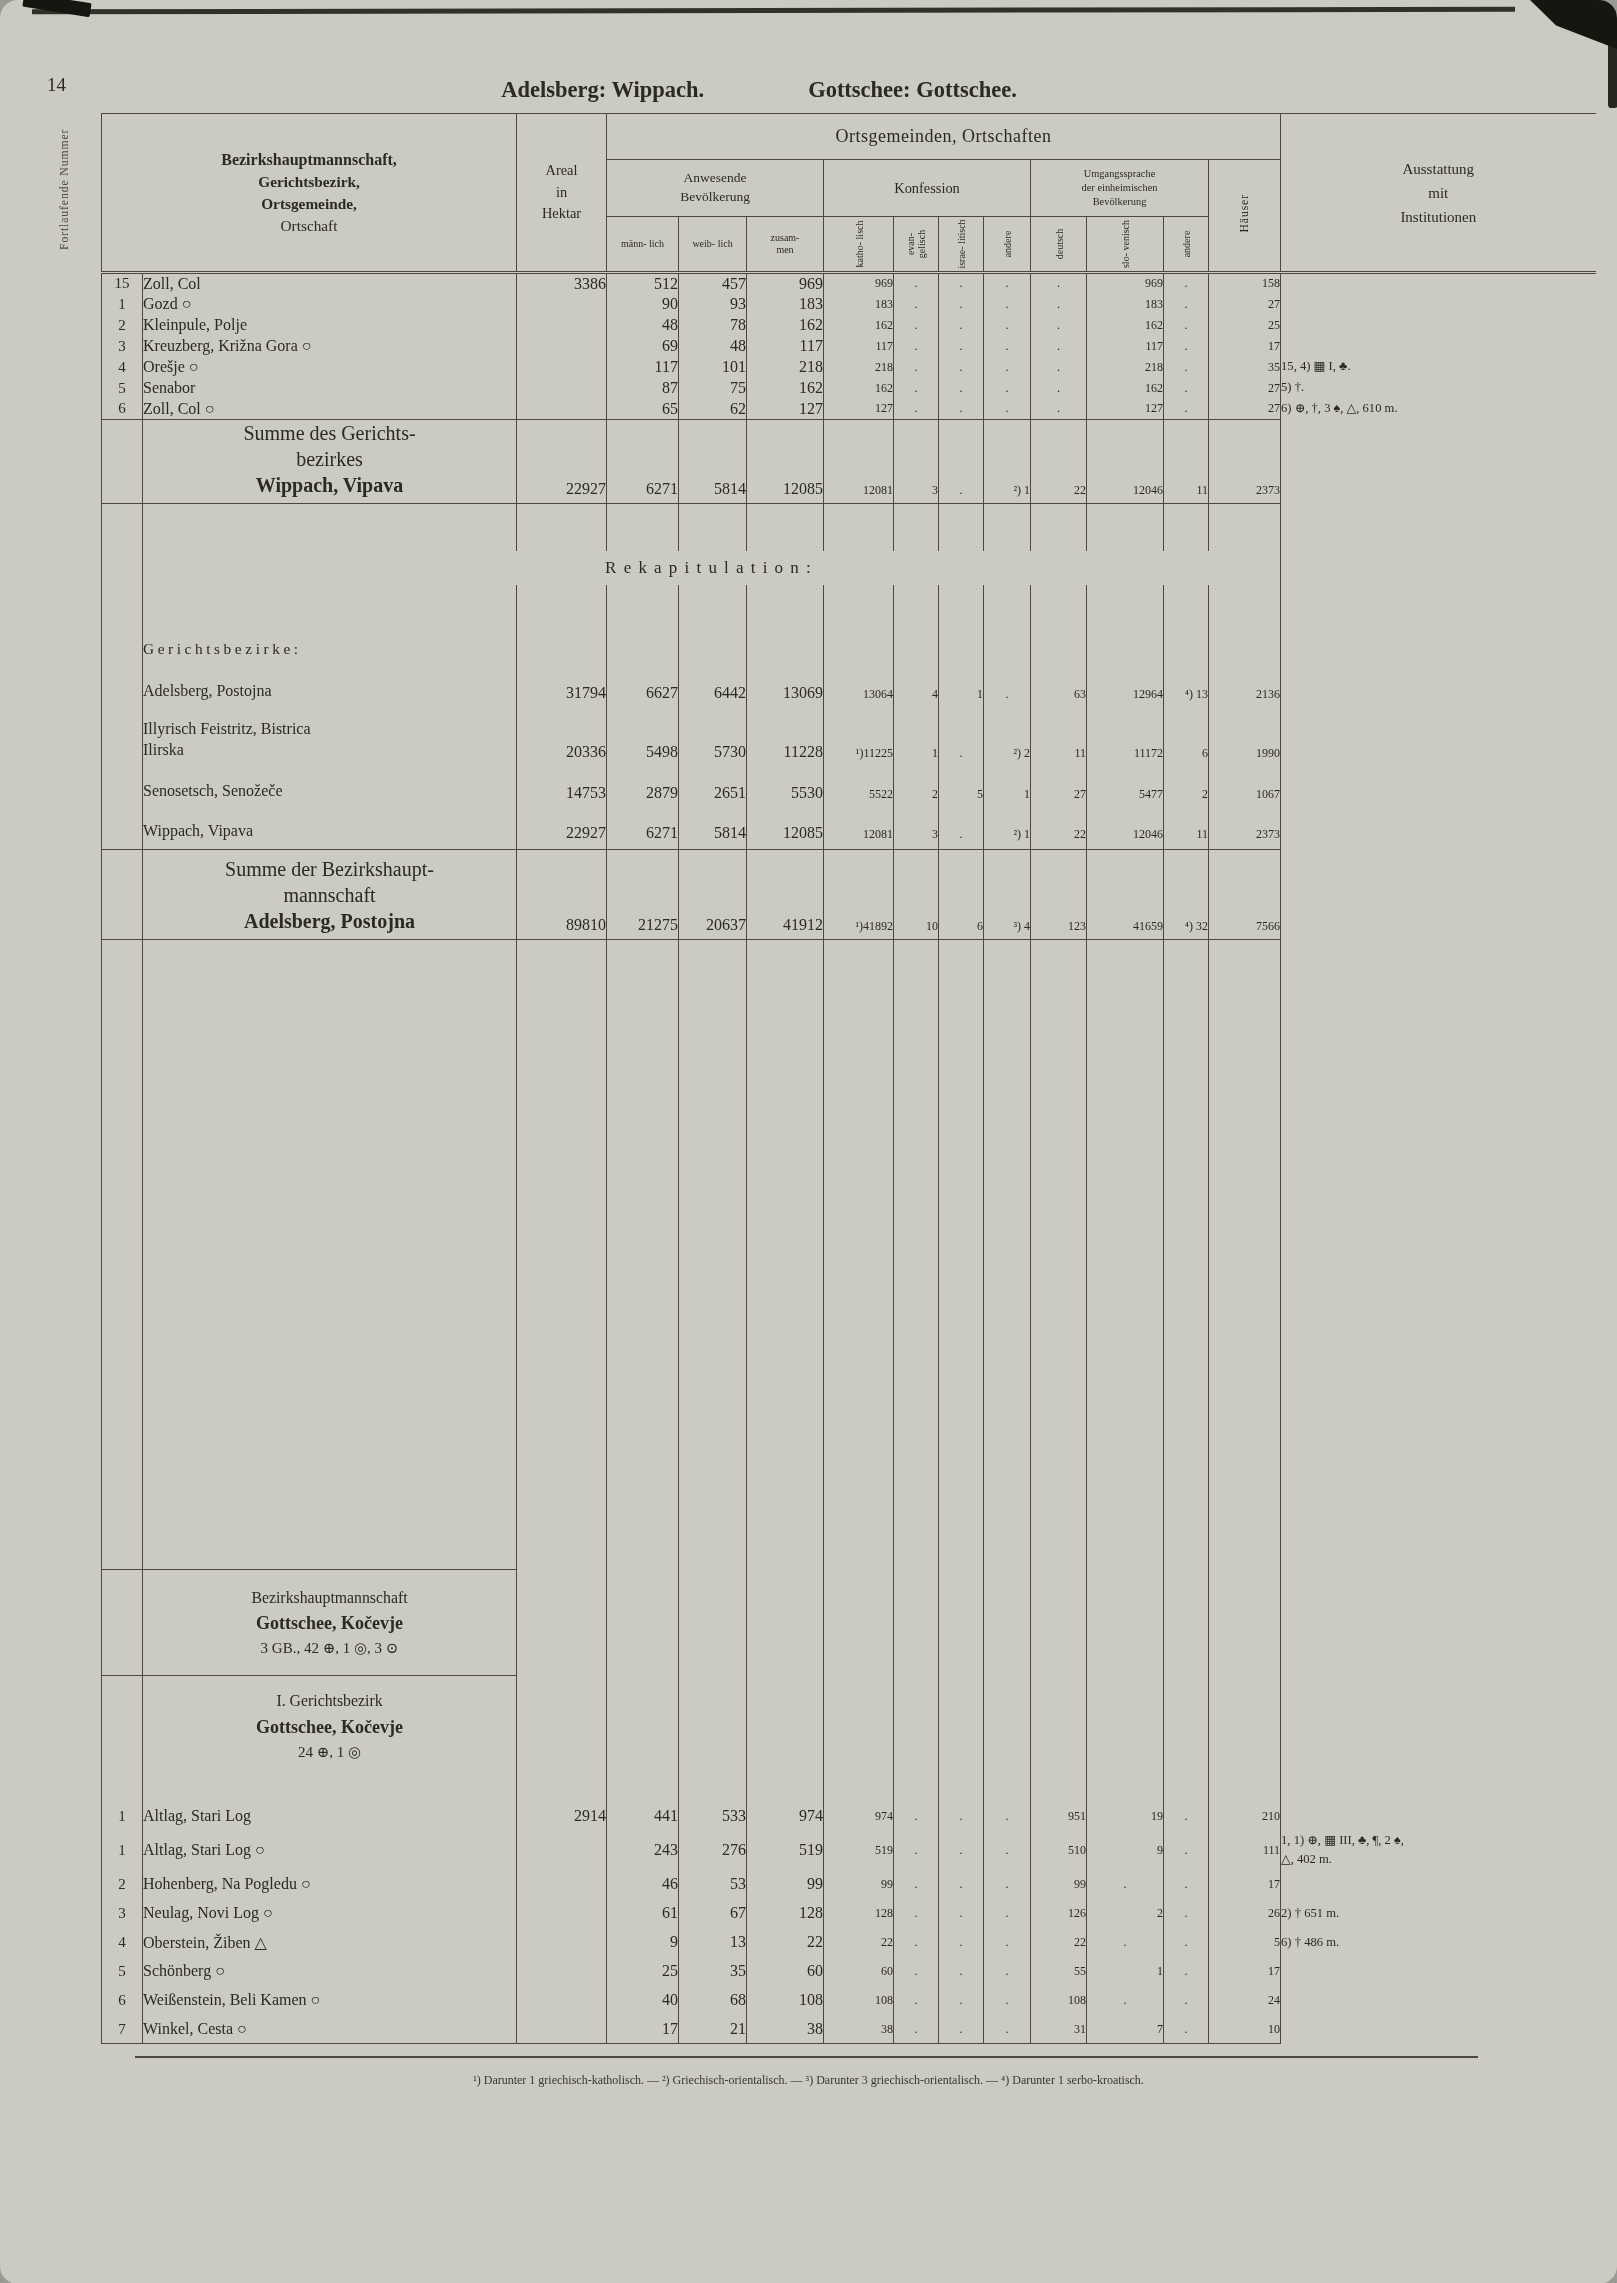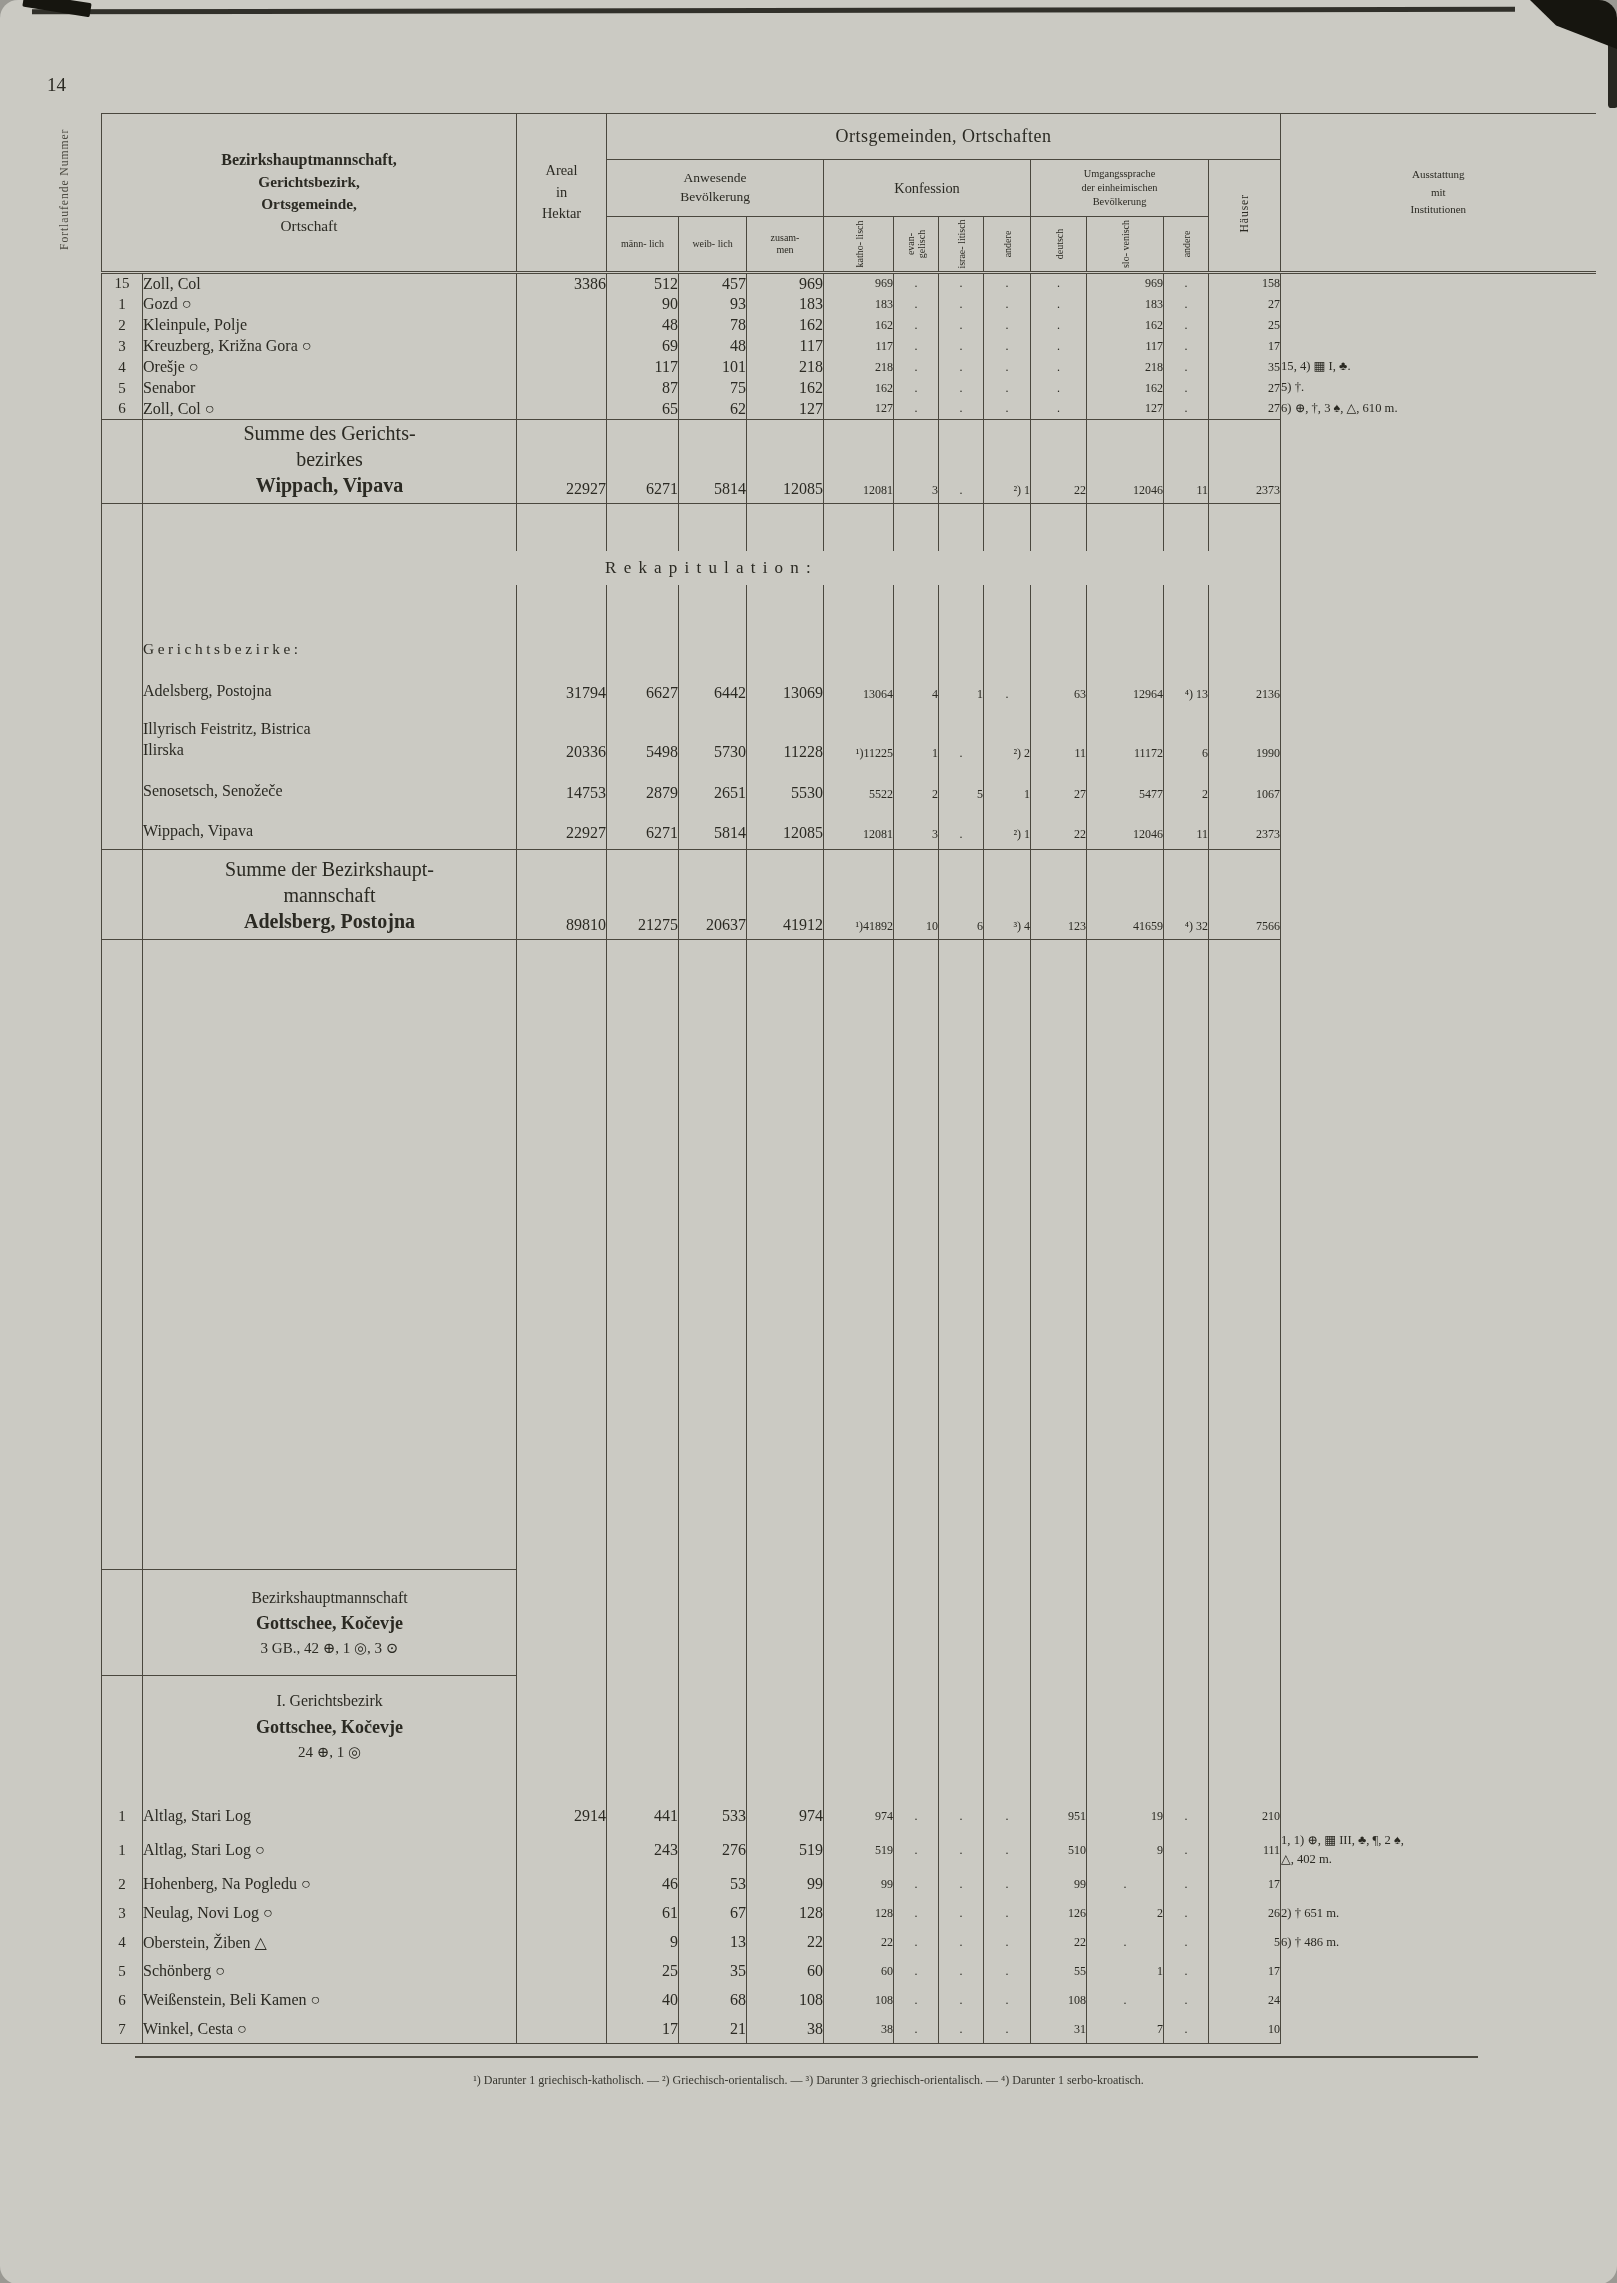--- a/index.html
+++ b/index.html
@@ -44,21 +44,21 @@
   .c-ann{border-left:3.6px double var(--line);}
   
   .h-corner .ln{font-size:15.3px;line-height:1.45;}
   .h-corner .ln:first-child{font-size:16px;}
   .h-areal div{font-size:14.4px;line-height:1.5;}
   .h-group{font-weight:700;font-size:18px;height:45px;letter-spacing:0.5px;}
   .h-bev div{font-size:13.5px;line-height:1.4;}
   .h-bev,.h-konf,.h-spr{height:56px;}
   .h-konf{font-size:14.4px;}
   .h-spr div{font-size:10.4px;line-height:1.35;}
-  .h-aus div{font-size:11px;line-height:1.6;}
+  .h-aus div{font-size:15px;line-height:1.6;}
   .h-sub{position:relative;height:54px;font-size:10px;}
   .wrapw{display:inline-block;width:45px;font-size:10px;line-height:1.2;}
   .rot{position:absolute;left:50%;top:50%;transform:translate(-50%,-50%) rotate(-90deg);width:52px;text-align:center;font-size:10px;line-height:1.1;}
   .vrot{display:inline-block;writing-mode:vertical-rl;transform:rotate(180deg);font-size:11.7px;letter-spacing:0.9px;}
   
   .t td{vertical-align:middle;}
   .c-nr{text-align:center;font-size:15px;}
   .c-name{text-align:left;padding-left:10.8px;font-size:16px;}
   .c-areal,.c-m,.c-w,.c-z{text-align:right;padding-right:8px;font-size:16px;}
   .c-kath,.c-ev,.c-isr,.c-and1,.c-de,.c-slov,.c-and2,.c-haus{text-align:right;padding-right:6.3px;font-size:12px;}
@@ -90,20 +90,24 @@
 <body>
 
 <div class="page">
 
   <div class="mark m-top"></div>
   <div class="mark m-cl"></div>
   <div class="mark m-cr"></div>
   <div class="mark m-edge"></div>
 
   <div class="pagenum">14</div>
+  <div class="titles">
+    <span>Adelsberg: Wippach.</span>
+    <span>Gottschee: Gottschee.</span>
+  </div>
 
   <div class="margin-label">Fortlaufende Nummer</div>
 
   <table class="t">
     <colgroup>
       <col style="width:41px">
         <col style="width:374px">
         <col style="width:90px">
       <col style="width:72px">
         <col style="width:68px">

